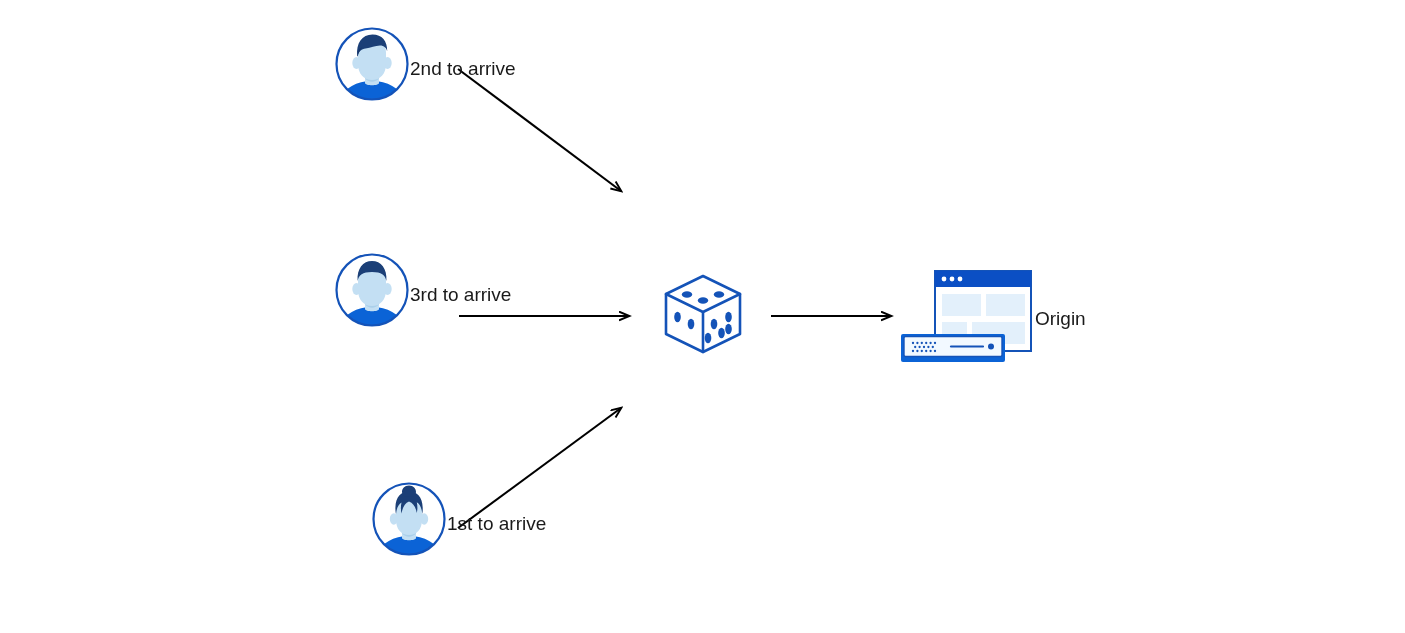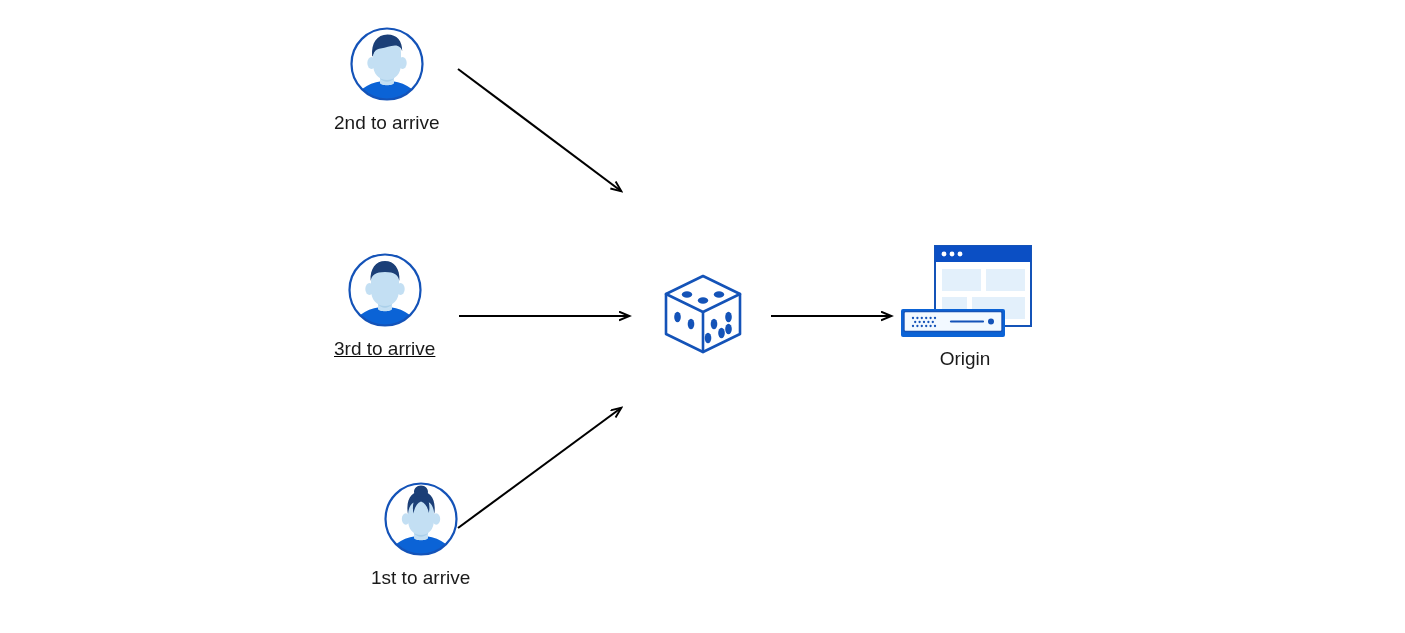--- a/index.html
+++ b/index.html
@@ -14,21 +14,21 @@
   #canvas {
     position: relative;
     width: 1405px;
     height: 633px;
     background: #ffffff;
     overflow: hidden;
   }
   .node {
     position: absolute;
     display: flex;
-    flex-direction: column;
+    flex-direction: row;
     align-items: center;
   }
   .node-label {
     font-family: "Liberation Sans", sans-serif;
     font-size: 19px;
     color: #1a1a1a;
     line-height: 1.2;
     white-space: nowrap;
     text-align: center;
   }
@@ -106,21 +106,21 @@
                    C52.6 22 50 19.5 46 19.5 C41 19.5 37 22 31.5 22.5
                    C27.5 22.9 25.5 25 23.2 30 Z" fill="#1b3f77"></path>
           <path d="M23.2 30 C23.4 25 25.2 22.2 28.6 21.3 C26 23.5 24.6 26 23.8 30.5 Z" fill="#16366a"></path>
         </g>
         <circle cx="38" cy="38" r="35.5" fill="none" stroke="#1453b8" stroke-width="2.2"></circle>
       </svg>
     </div>
     <div class="node-label">2nd to arrive</div>
   </div>
 
-  <div class="node user-node" style="left:334px; top:252px;text-decoration:underline;">
+  <div class="node user-node" style="left:334px; top:252px;">
     <div class="avatar-wrap">
       <svg viewBox="0 0 76 76" width="76" height="76" xmlns="http://www.w3.org/2000/svg">
         <defs>
           <clipPath id="clipB">
               <circle cx="38" cy="38" r="35.5"></circle>
             </clipPath>
         </defs>
         <circle cx="38" cy="38" r="35.5" fill="#ffffff"></circle>
         <g clip-path="url(#clipB)">
           <path d="M38 55 C20 55 7 64 4 80 L72 80 C69 64 56 55 38 55 Z" fill="#0b63d6"></path>
@@ -199,21 +199,21 @@
           <ellipse cx="57" cy="56" rx="3.3" ry="5.2"></ellipse>
           <ellipse cx="71.5" cy="49" rx="3.3" ry="5.2"></ellipse>
           <ellipse cx="64.5" cy="65" rx="3.3" ry="5.2"></ellipse>
           <ellipse cx="51" cy="70" rx="3.3" ry="5.2"></ellipse>
           <ellipse cx="71.5" cy="61" rx="3.3" ry="5.2"></ellipse>
         </g>
       </svg>
     </div>
   </div>
 
-  <div class="node origin-node" style="left:895px; top:241px;justify-content:flex-end;">
+  <div class="node origin-node" style="left:895px; top:266px;justify-content:flex-end;">
     <div class="origin-wrap">
       <svg viewBox="0 0 140 100" width="140" height="100" xmlns="http://www.w3.org/2000/svg">
 
         <g>
           <rect x="40" y="5" width="96" height="80" fill="#ffffff" stroke="#1453b8" stroke-width="2"></rect>
           <rect x="40" y="5" width="96" height="16" fill="#0b4fc4"></rect>
           <circle cx="49" cy="13" r="2.4" fill="#ffffff"></circle>
           <circle cx="57" cy="13" r="2.4" fill="#ffffff"></circle>
           <circle cx="65" cy="13" r="2.4" fill="#ffffff"></circle>
           <rect x="47" y="28" width="39" height="22" fill="#e3f0fb"></rect>

